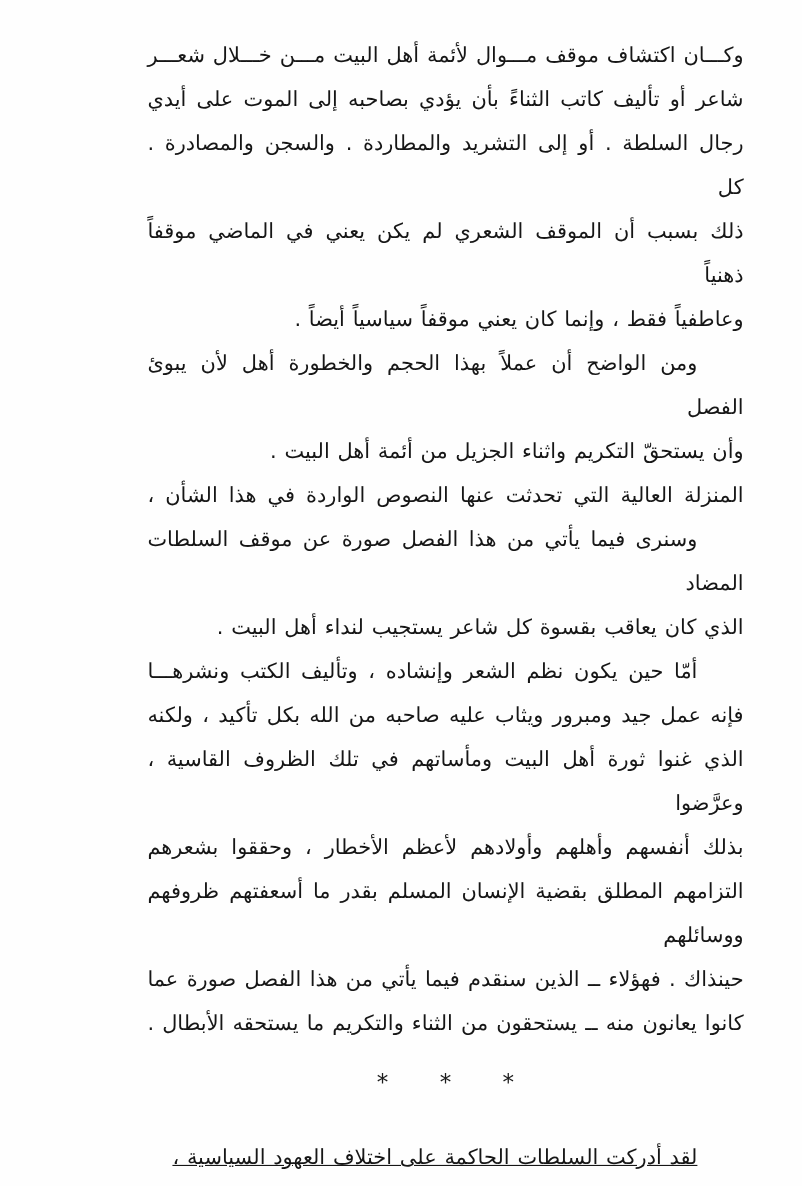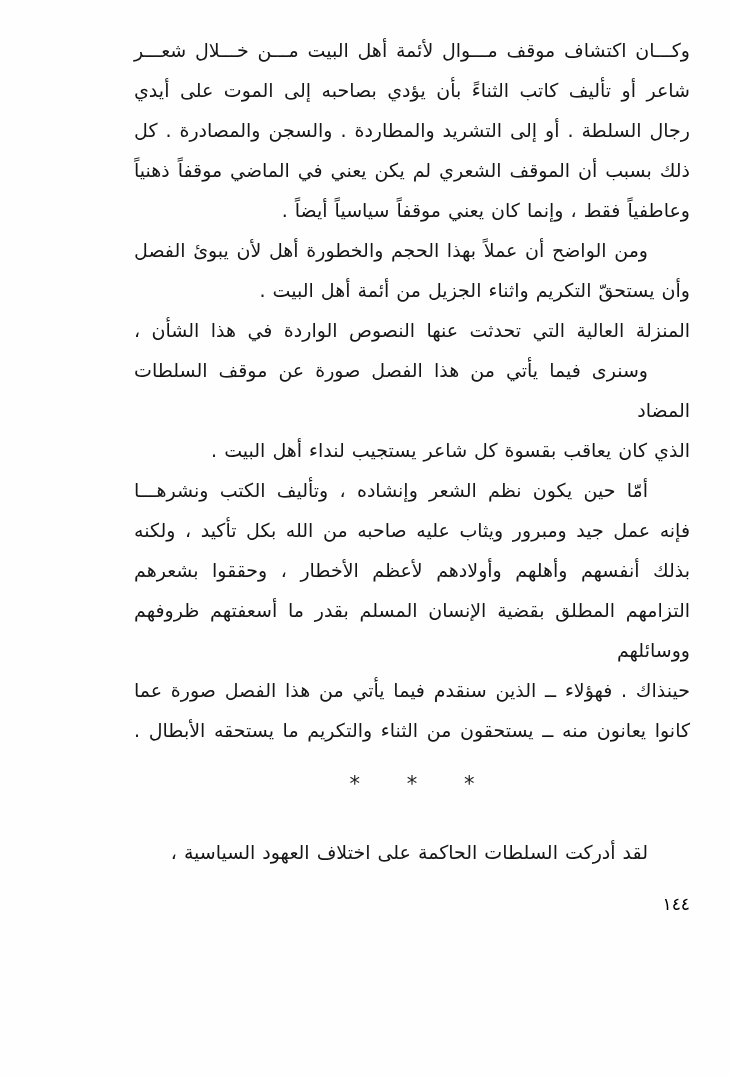--- a/index.html
+++ b/index.html
@@ -9,21 +9,21 @@
   body {
     width: 729px;
     height: 1078px;
     background: #fefefe;
     color: #161616;
     font-family: "DejaVu Sans", sans-serif;
     overflow: hidden;
   }
   .page {
     direction: rtl;
-    padding: 30px 39px 0 47px;
+    padding: 30px 53px 0 47px;
     box-sizing: border-box;
     width: 642px;
     height: 1078px;
   }
   .section .line {
     font-size: 19px;
     line-height: 40px;
     text-align: justify;
     text-align-last: justify;
     -moz-text-align-last: justify;
@@ -44,20 +44,21 @@
     direction: ltr;
   }
   .separator .stars {
     font-size: 21px;
     line-height: 40px;
     word-spacing: 40px;
     color: #1b1b1b;
   }
   .section.continuation {
     margin-top: 28px;
+    text-decoration: underline;
   }
   .pagenum {
     margin-top: 22px;
     text-align: right;
     font-size: 17px;
     letter-spacing: 2px;
     color: #000000;
   }
 </style>
 </head>
@@ -71,20 +72,21 @@
       <div class="line">رجال السلطة . أو إلى التشريد والمطاردة . والسجن والمصادرة . كل</div>
       <div class="line">ذلك بسبب أن الموقف الشعري لم يكن يعني في الماضي موقفاً ذهنياً</div>
       <div class="line end">وعاطفياً فقط ، وإنما كان يعني موقفاً سياسياً أيضاً .</div>
       <div class="line indent">ومن الواضح أن عملاً بهذا الحجم والخطورة أهل لأن يبوئ الفصل</div>
       <div class="line end">وأن يستحقّ التكريم واثناء الجزيل من أئمة أهل البيت .</div>
       <div class="line">المنزلة العالية التي تحدثت عنها النصوص الواردة في هذا الشأن ،</div>
       <div class="line indent">وسنرى فيما يأتي من هذا الفصل صورة عن موقف السلطات المضاد</div>
       <div class="line end">الذي كان يعاقب بقسوة كل شاعر يستجيب لنداء أهل البيت .</div>
       <div class="line indent">أمّا حين يكون نظم الشعر وإنشاده ، وتأليف الكتب ونشرهـــا</div>
       <div class="line">فإنه عمل جيد ومبرور ويثاب عليه صاحبه من الله بكل تأكيد ، ولكنه</div>
+      <div class="line">الذي غنوا ثورة أهل البيت ومأساتهم في تلك الظروف القاسية ، وعرَّضوا</div>
       <div class="line">بذلك أنفسهم وأهلهم وأولادهم لأعظم الأخطار ، وحققوا بشعرهم</div>
       <div class="line">التزامهم المطلق بقضية الإنسان المسلم بقدر ما أسعفتهم ظروفهم ووسائلهم</div>
       <div class="line">حينذاك . فهؤلاء ــ الذين سنقدم فيما يأتي من هذا الفصل صورة عما</div>
       <div class="line">كانوا يعانون منه ــ يستحقون من الثناء والتكريم ما يستحقه الأبطال .</div>
     </div>
 
   <div class="separator">
     <span class="stars">* * *</span>
   </div>
 

